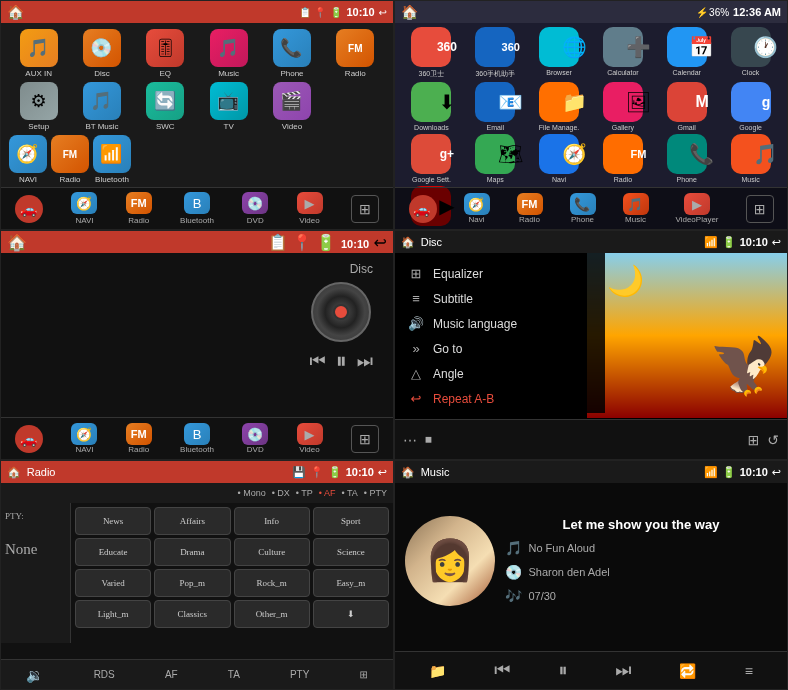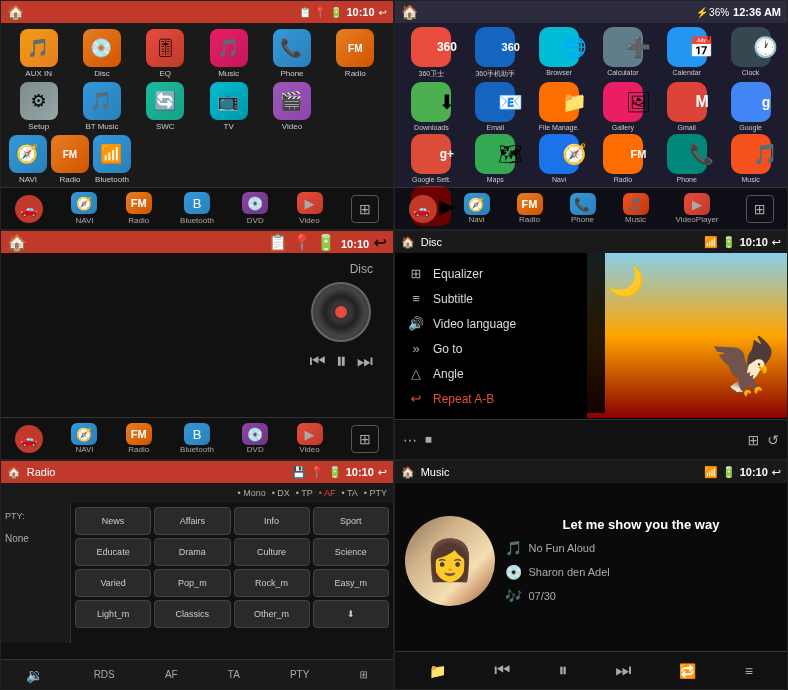--- a/index.html
+++ b/index.html
@@ -60,24 +60,24 @@
     #p4 .menu-item .m-icon { font-size: 13px; color: #aaa; width: 18px; text-align: center; }
     #p4 .menu-item.active { color: #e74c3c; }
     #p4 .bottom-controls { position: absolute; bottom: 0; left: 0; right: 0; height: 40px; background: #111; display: flex; align-items: center; padding: 0 8px; gap: 8px; border-top: 1px solid #333; }
     #p4 .bottom-controls .bc-btn { color: #aaa; font-size: 14px; cursor: pointer; }
 
     
     #p5 { background: #111; }
     #p5 .status-bar { background: #c0392b; height: 22px; display: flex; align-items: center; justify-content: space-between; padding: 0 6px; color: white; font-size: 11px; }
     #p5 .radio-status { height: 20px; background: #1a1a1a; display: flex; align-items: center; justify-content: flex-end; padding: 0 6px; gap: 6px; font-size: 9px; color: #aaa; }
     #p5 .radio-status .active { color: #e74c3c; }
-    #p5 .radio-content { display: flex; height: 140px; }
+    #p5 .radio-content { display: flex; height: 140px; font-family: Liberation Serif, serif; }
     #p5 .pty-section { width: 70px; background: #1a1a1a; display: flex; flex-direction: column; padding: 8px 4px; border-right: 1px solid #333; }
     #p5 .pty-label { color: #aaa; font-size: 9px; }
-    #p5 .pty-value { color: #aaa; font-size: 10px; margin-top: 12px; }
+    #p5 .pty-value { color: #aaa; font-size: 15px; margin-top: 20px; }
     #p5 .buttons-grid { flex: 1; display: grid; grid-template-columns: repeat(4, 1fr); gap: 3px; padding: 4px; align-content: start; }
     .radio-btn { background: #2a2a2a; border: 1px solid #444; border-radius: 4px; color: #ccc; font-size: 9px; text-align: center; padding: 5px 2px; cursor: pointer; display: flex; align-items: center; justify-content: center; min-height: 28px; }
     #p5 .bottom-bar { position: absolute; bottom: 0; left: 0; right: 0; height: 30px; background: #1a1a1a; display: flex; align-items: center; justify-content: space-around; border-top: 1px solid #333; }
     #p5 .bottom-bar .bb-item { color: #aaa; font-size: 10px; cursor: pointer; display: flex; align-items: center; gap: 3px; }
 
     
     #p6 { background: #0a0a0a; }
     #p6 .status-bar { background: #1a1a1a; height: 22px; display: flex; align-items: center; justify-content: space-between; padding: 0 6px; color: white; font-size: 11px; }
     #p6 .music-content { padding: 6px 10px; display: flex; gap: 10px; height: 155px; }
     #p6 .album-art { width: 90px; height: 115px; border-radius: 50%; background: linear-gradient(135deg, #8B7355 0%, #D2B48C 40%, #F5DEB3 60%, #A0522D 100%); display: flex; align-items: center; justify-content: center; font-size: 40px; flex-shrink: 0; }
@@ -416,21 +416,21 @@
       <div class="menu-item">
         <span class="m-icon">⊞</span>
         <span>Equalizer</span>
       </div>
       <div class="menu-item">
         <span class="m-icon">≡</span>
         <span>Subtitle</span>
       </div>
       <div class="menu-item">
         <span class="m-icon">🔊</span>
-        <span>Video language</span>
+        <span>Music language</span>
       </div>
       <div class="menu-item">
         <span class="m-icon">»</span>
         <span>Go to</span>
       </div>
       <div class="menu-item">
         <span class="m-icon">△</span>
         <span>Angle</span>
       </div>
       <div class="menu-item active">

